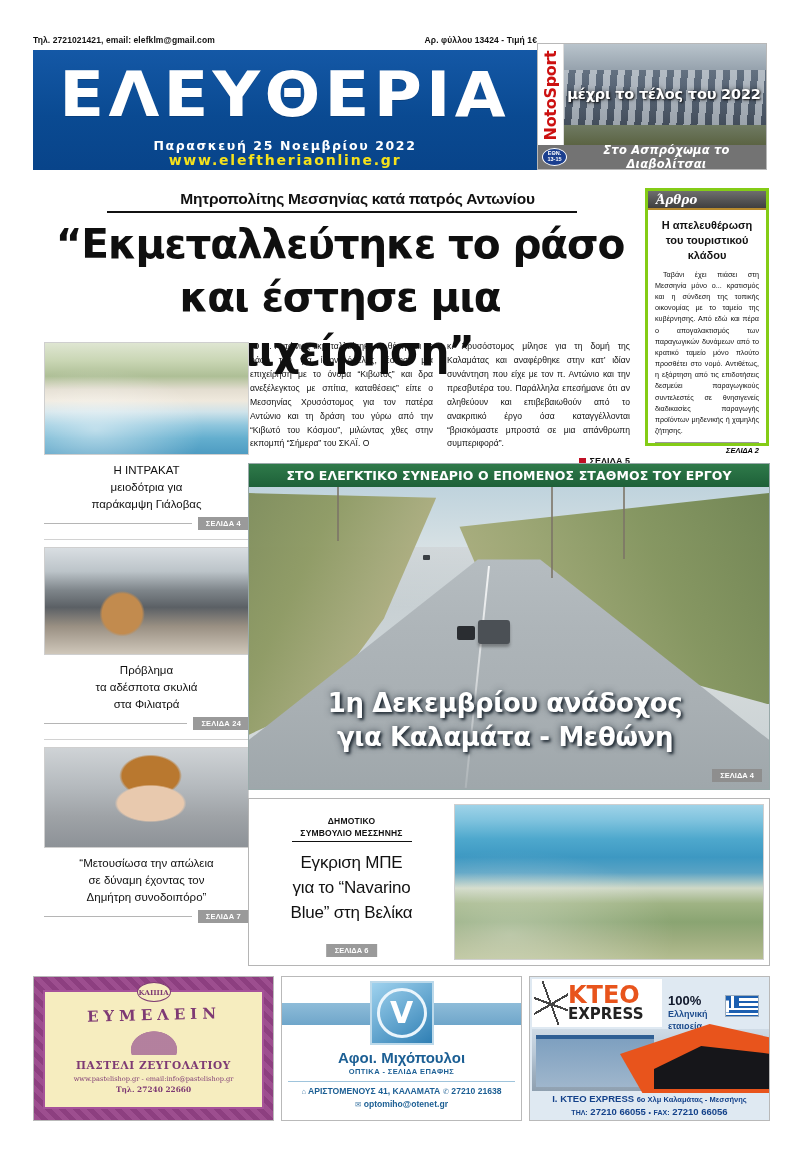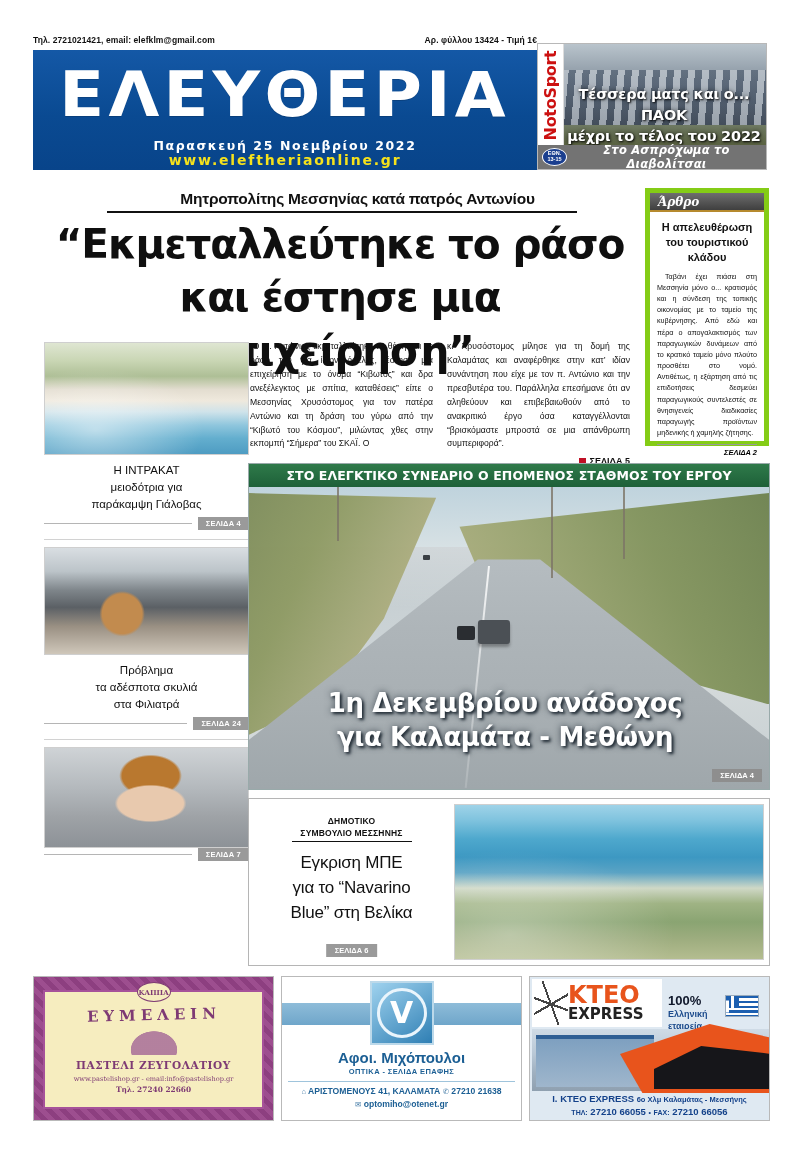--- a/index.html
+++ b/index.html
@@ -171,21 +171,21 @@
   }
   .story-ref {
     display:flex; align-items:center; justify-content:flex-end; gap:4px;
     margin-top:5px; font-size:9px; font-weight:700; color:#111;
   }
   .sq { width:7px; height:7px; background:#c01025; display:inline-block; }
 
   
   .artbox {
     position:absolute; left:645px; top:188px; width:124px; height:258px;
-    border:5px solid #84cc16; background:#fff;
+    border:3px solid #84cc16; background:#fff;
   }
   .art-head {
     height:19px; background:linear-gradient(180deg,#6e6e6e,#3f3f3f);
     border-bottom:2px solid #b68a2e;
     display:flex; align-items:center; padding-left:8px;
   }
   .art-head span {
     color:#fff; font-family:"DejaVu Serif", serif; font-style:italic;
     font-weight:700; font-size:12px;
   }
@@ -479,21 +479,20 @@
     <div class="mast-date">Παρασκευή 25 Νοεμβρίου 2022</div>
     <div class="mast-url">www.eleftheriaonline.gr</div>
   </div>
 
   <div class="sportbox">
     <div class="sport-rail">
       <span>NotoSport</span>
     </div>
     <div class="sport-photo"></div>
     <div class="sport-head">
-      <div>Τέσσερα ματς και ο... ΠΑΟΚ</div>
       <div>μέχρι το τέλος του 2022</div>
     </div>
     <div class="sport-strip">
       <div class="sport-badge">
         <span>ΕΘΝ.</span>
         <span>13-15</span>
       </div>
       <div class="sport-strip-text">Στο Ασπρόχωμα το Διαβολίτσαι</div>
     </div>
   </div>
@@ -530,20 +529,25 @@
       </div>
       <div class="lcap-row">
         <div class="lcap-rule"></div>
         <div class="pg">ΣΕΛΙΔΑ 24</div>
       </div>
       <div class="lcap-sep"></div>
     </div>
 
     <div class="lcard">
       <div class="lphoto p3"></div>
+      <div class="lcap">
+        <div>“Μετουσίωσα την απώλεια</div>
+        <div>σε δύναμη έχοντας τον</div>
+        <div>Δημήτρη συνοδοιπόρο”</div>
+      </div>
       <div class="lcap-row">
         <div class="lcap-rule"></div>
         <div class="pg">ΣΕΛΙΔΑ 7</div>
       </div>
     </div>
 
   </div>
 
   <div class="story">
     <div class="scol">

